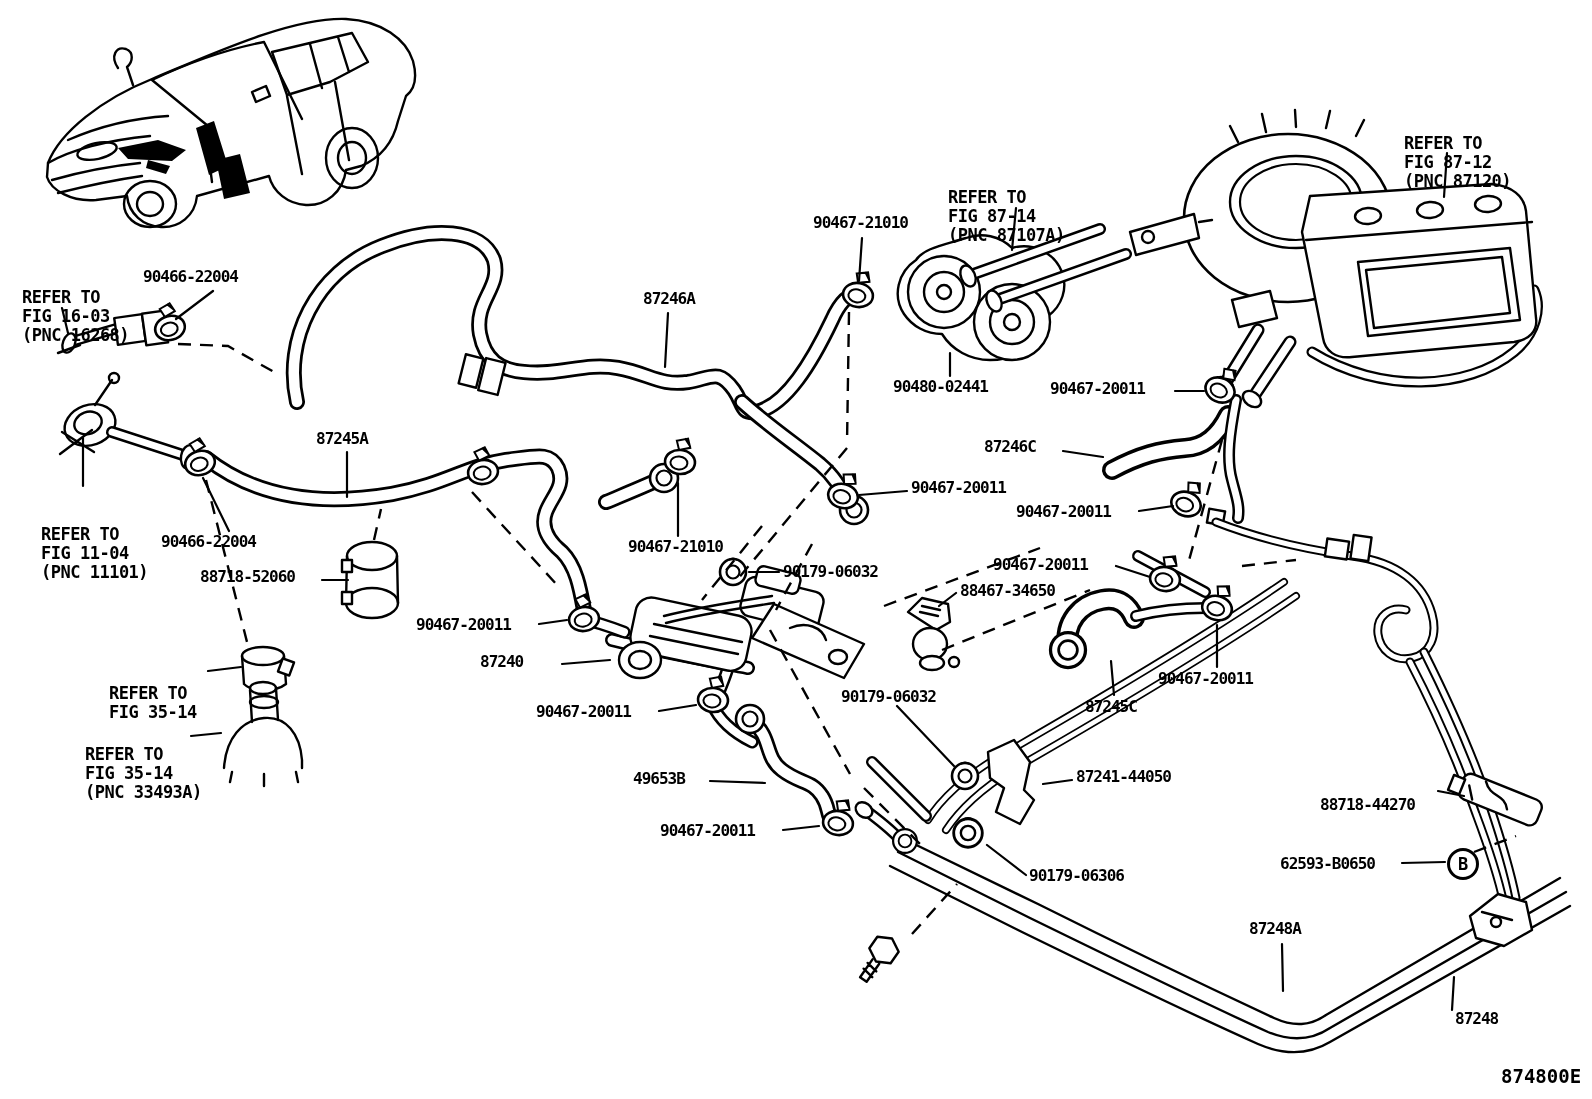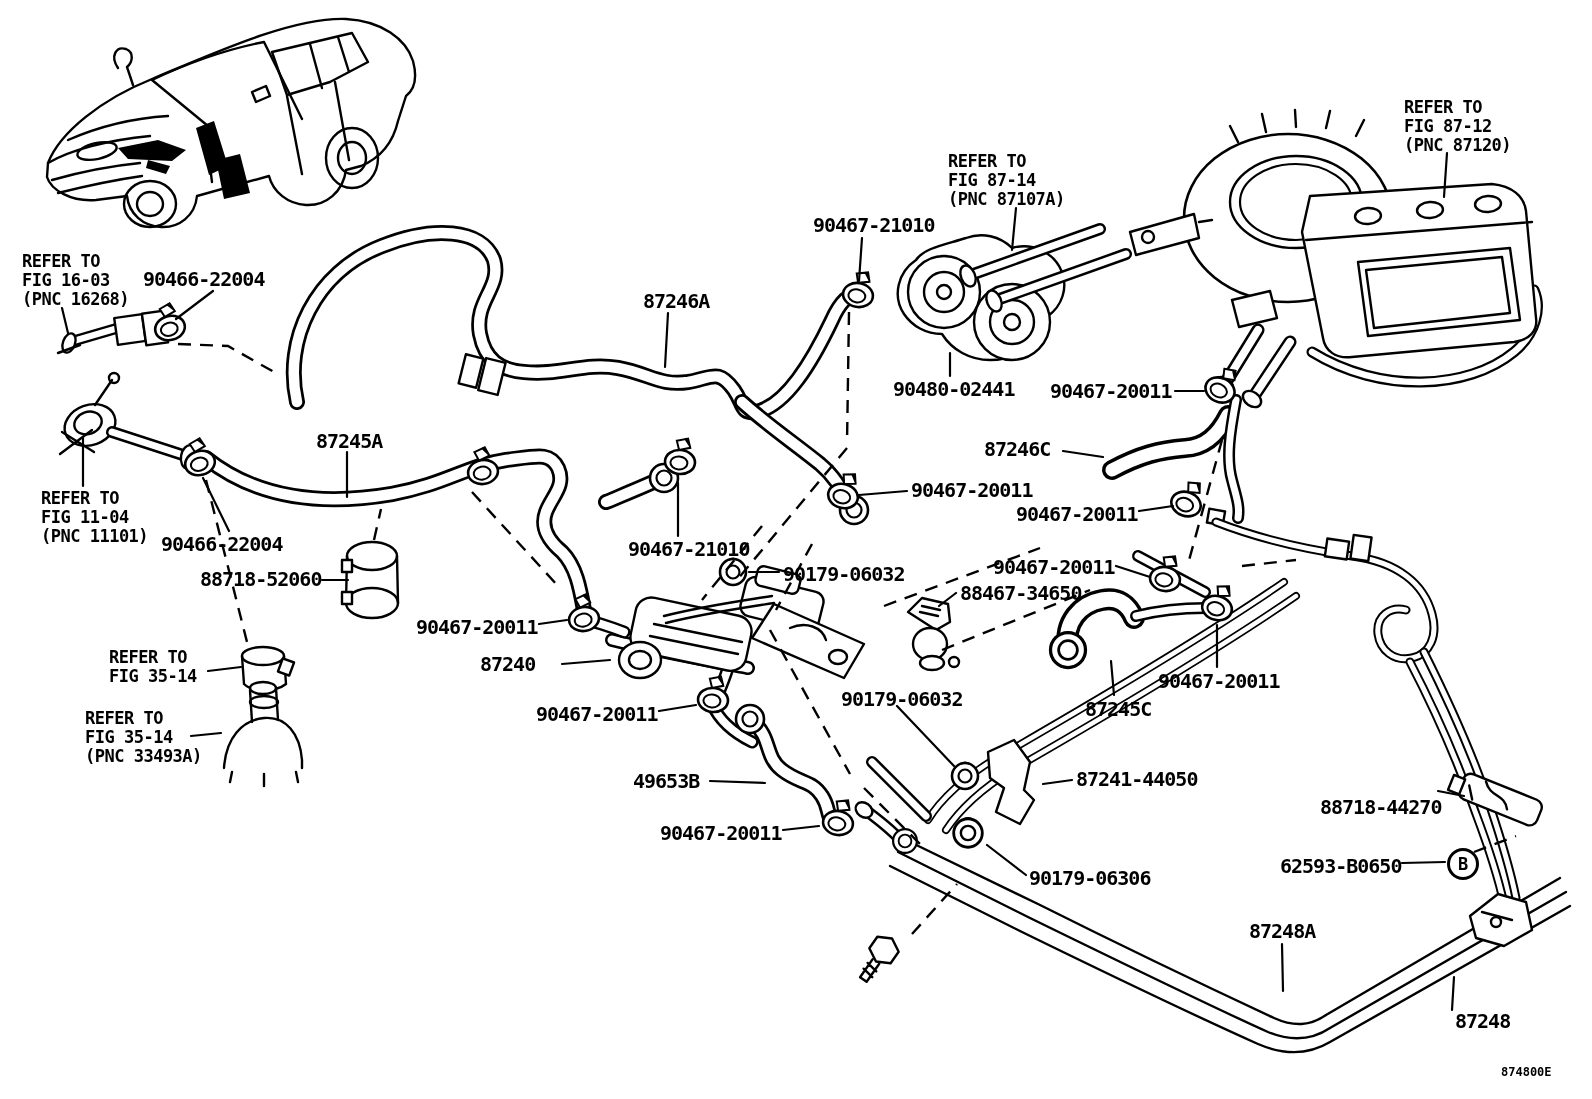--- a/index.html
+++ b/index.html
@@ -1,22 +1,22 @@
 <!DOCTYPE html>
 <html><head>
 <meta charset="utf-8">
 <style>
   html,body{margin:0;padding:0;background:#fff;}
   .stage{position:relative;width:1592px;height:1099px;background:#fff;overflow:hidden;
          font-family:"DejaVu Sans Mono", monospace;}
   .art{position:absolute;left:0;top:0;width:1592px;height:1099px;}
-  .lbl{position:absolute;font-weight:bold;font-size:20px;letter-spacing:-1px;color:#000;
+  .lbl{position:absolute;font-weight:bold;font-size:16px;letter-spacing:-1px;color:#000;
        white-space:pre-line;line-height:1.1;}
-  .lbl.small{font-size:17px;letter-spacing:-0.5px;line-height:1.12;}
-  .lbl.code{font-size:12px;letter-spacing:0;}
+  .lbl.small{font-size:17px;letter-spacing:-0.5px;line-height:1.12;margin-top:36px;}
+  .lbl.code{font-size:19px;letter-spacing:0;}
   .circle-marker{position:absolute;width:26px;height:26px;border:3px solid #000;border-radius:50%;
        display:flex;align-items:center;justify-content:center;font-weight:bold;font-size:17px;color:#000;}
   .ln{stroke:#000;stroke-width:2.4;fill:none;stroke-linecap:round;stroke-linejoin:round;}
   .fw{fill:#fff;stroke:#000;stroke-width:2.4;stroke-linejoin:round;}
   .fb{fill:#000;stroke:none;}
   .to{stroke:#000;stroke-width:16;fill:none;stroke-linecap:round;stroke-linejoin:round;}
   .ti{stroke:#fff;stroke-width:10.5;fill:none;stroke-linecap:round;stroke-linejoin:round;}
   .dash{stroke:#000;stroke-width:2.4;fill:none;stroke-dasharray:13 9;stroke-linecap:butt;}
 </style>
 </head>

